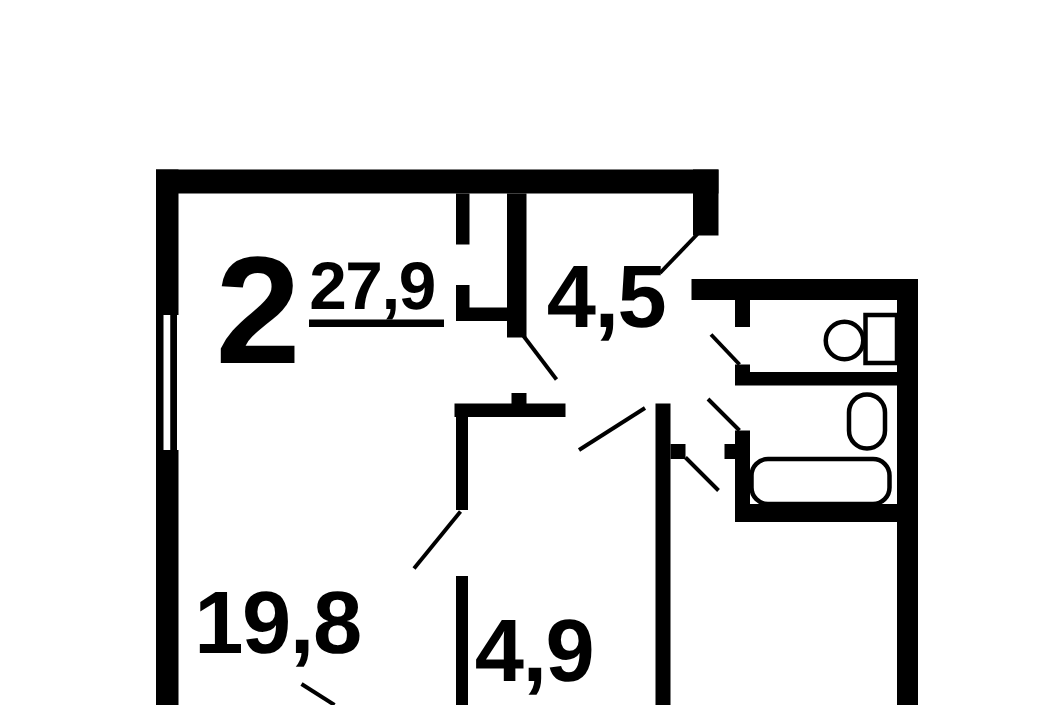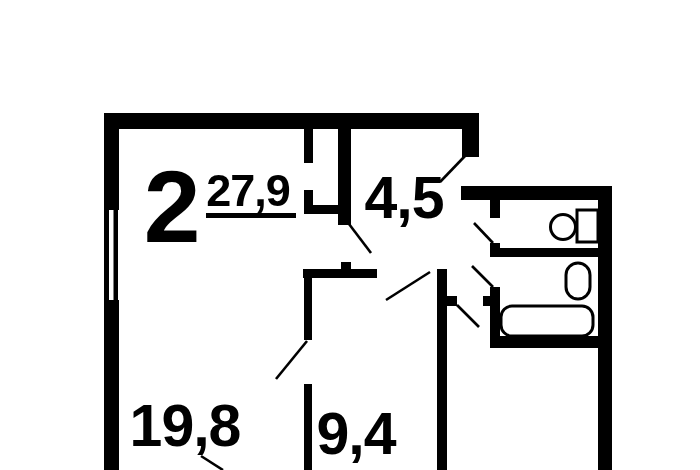--- a/index.html
+++ b/index.html
@@ -44,21 +44,21 @@
     height: 5px;
     background: #000000;
   }
   .lbl-room {
     font-size: 59px;
   }
   .pos-rooms-count { left: 172px; top: 156px; }
   .pos-living      { left: 248px; top: 168px; text-align: right; }
   .pos-total       { left: 250px; top: 213px; }
   .pos-hallway     { left: 404px; top: 169px; }
-  .pos-livingroom  { left: 185px; top: 397px; }
+  .pos-livingroom  { left: 185px; top: 386px; }
   .pos-kitchen     { left: 356px; top: 405px; }
   .pos-corridor    { left: 497px; top: 412px; }
 </style>
 </head>
 <body>
 
 <div class="plan-stage">
 
   <svg width="700" height="470" viewBox="0 0 700 470">
 
@@ -122,15 +122,15 @@
 
   <div class="lbl lbl-frac pos-living">27,9</div>
 
   <div class="frac-bar"></div>
 
 
   <div class="lbl lbl-room pos-hallway">4,5</div>
 
   <div class="lbl lbl-room pos-livingroom">19,8</div>
 
-  <div class="lbl lbl-room pos-kitchen">9,4</div>
+  <div class="lbl lbl-room pos-kitchen">4,9</div>
 
 </div>
 
 </body></html>

